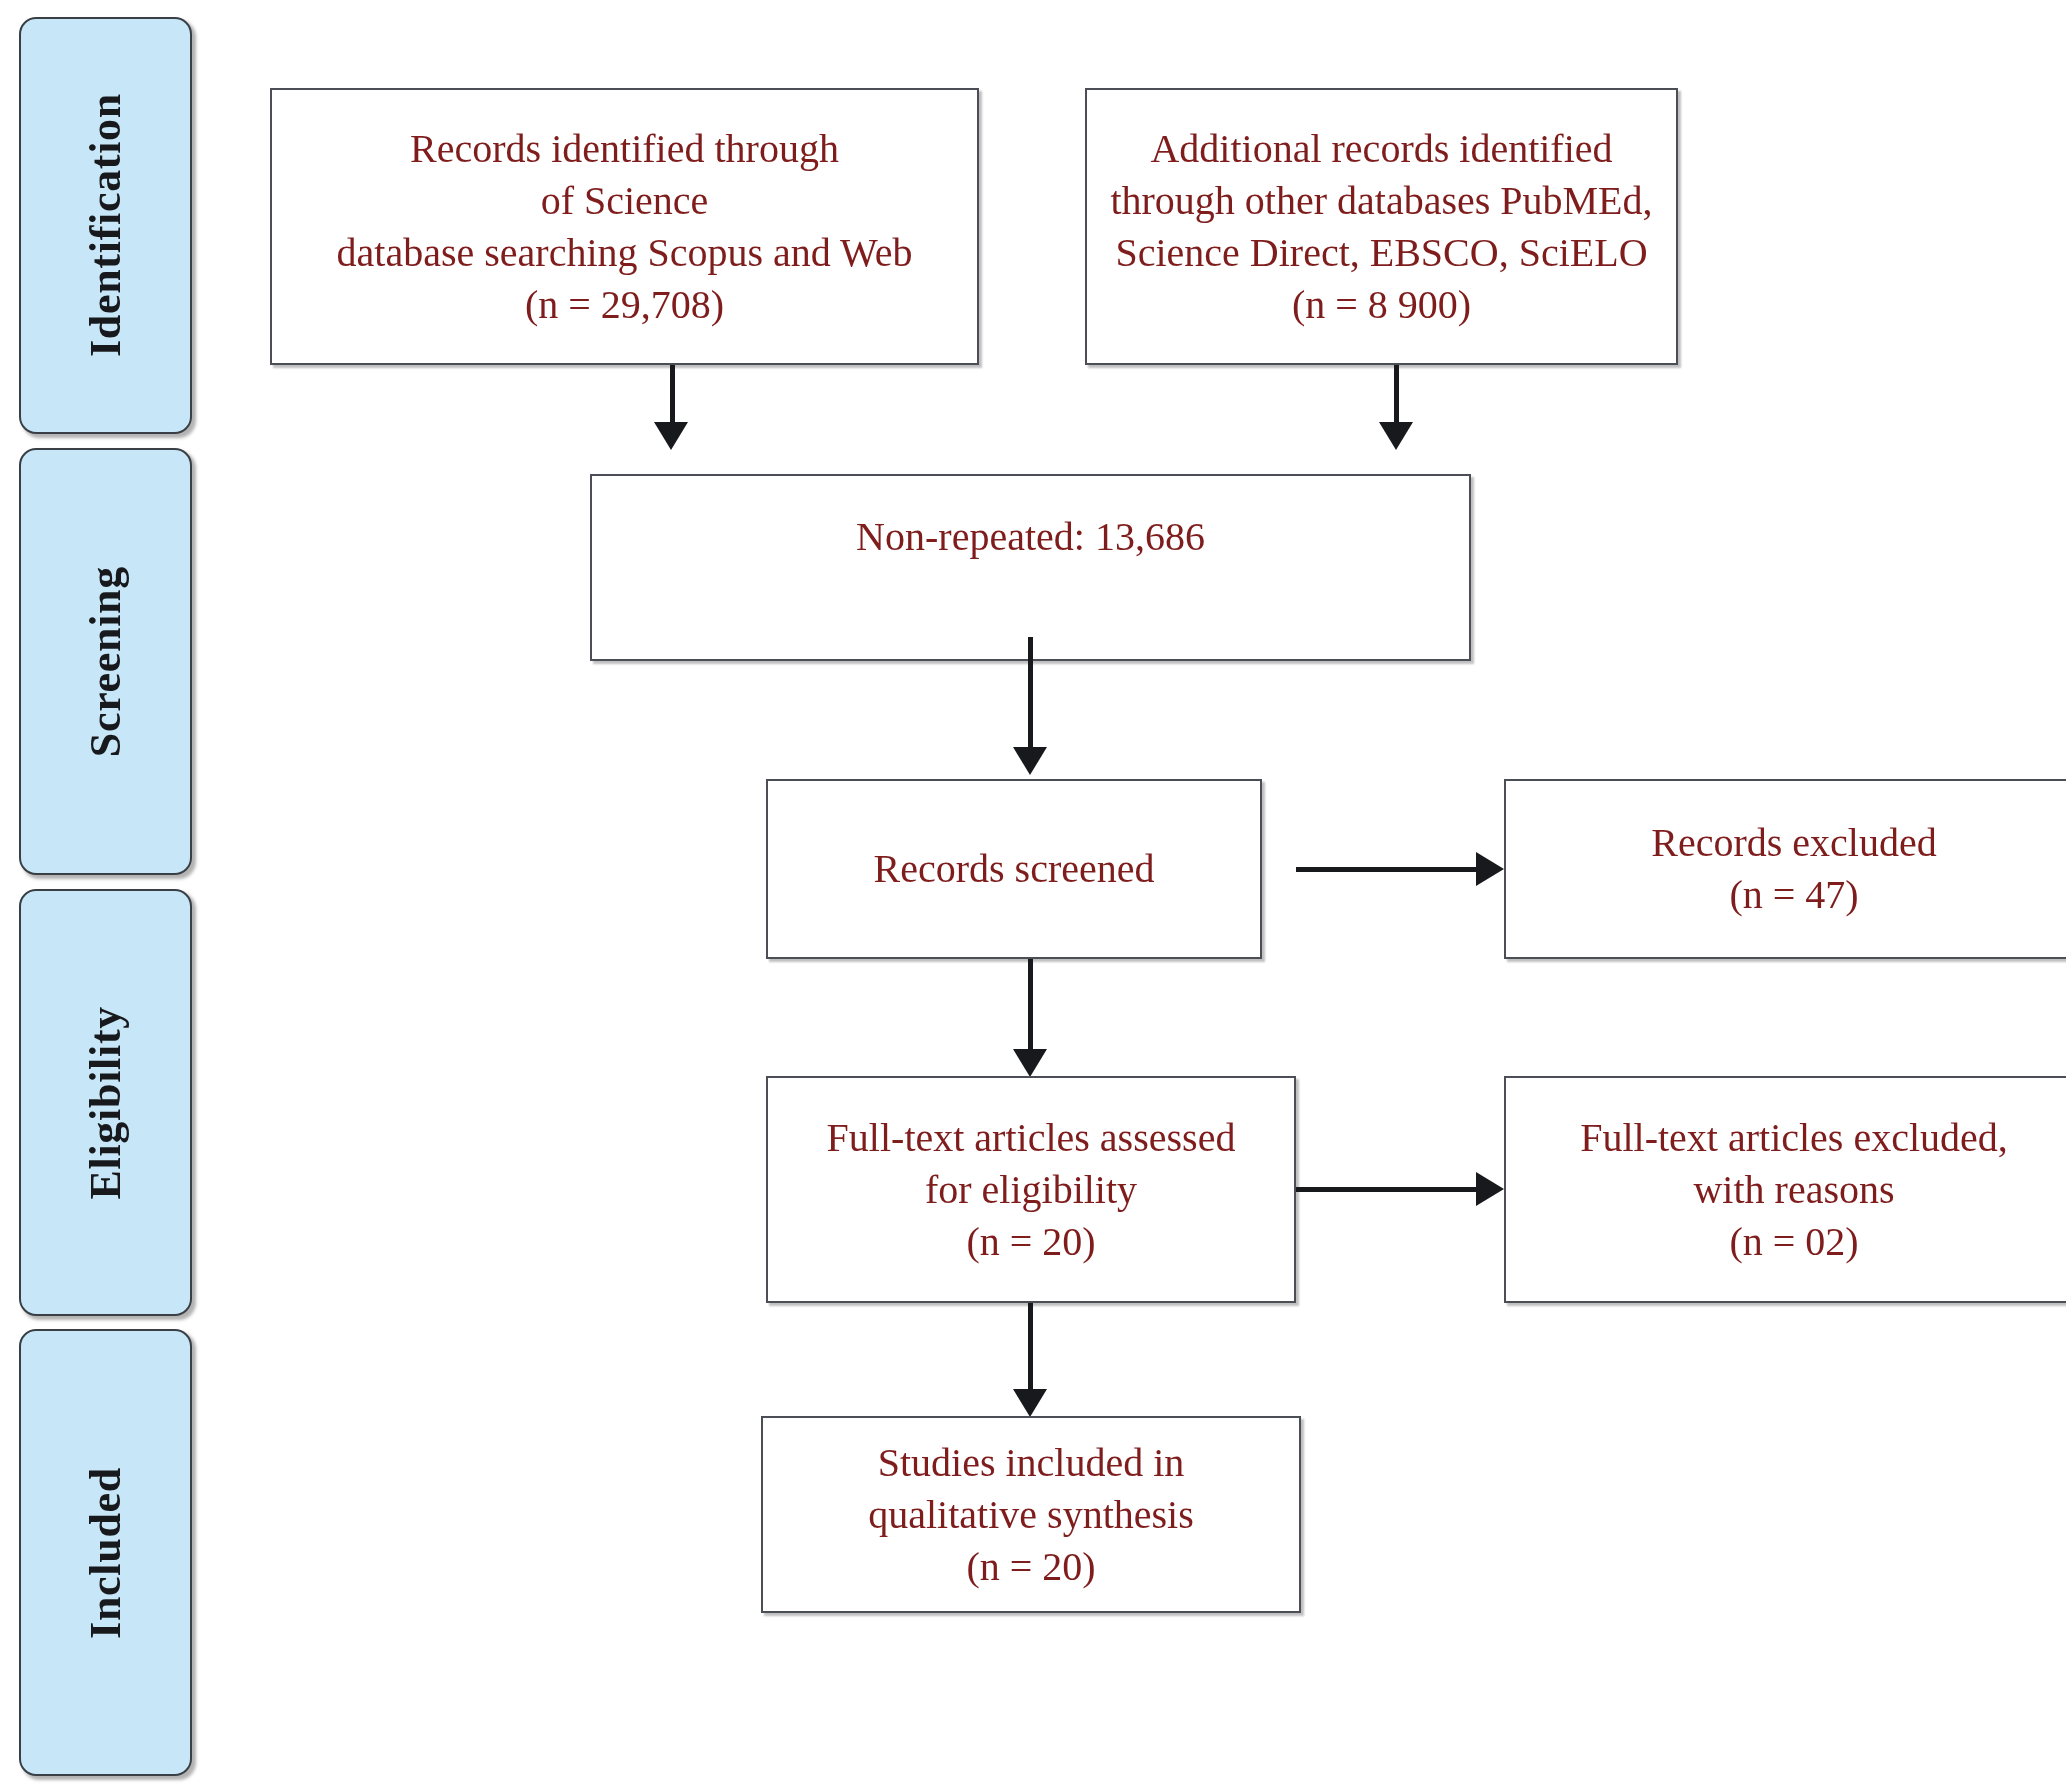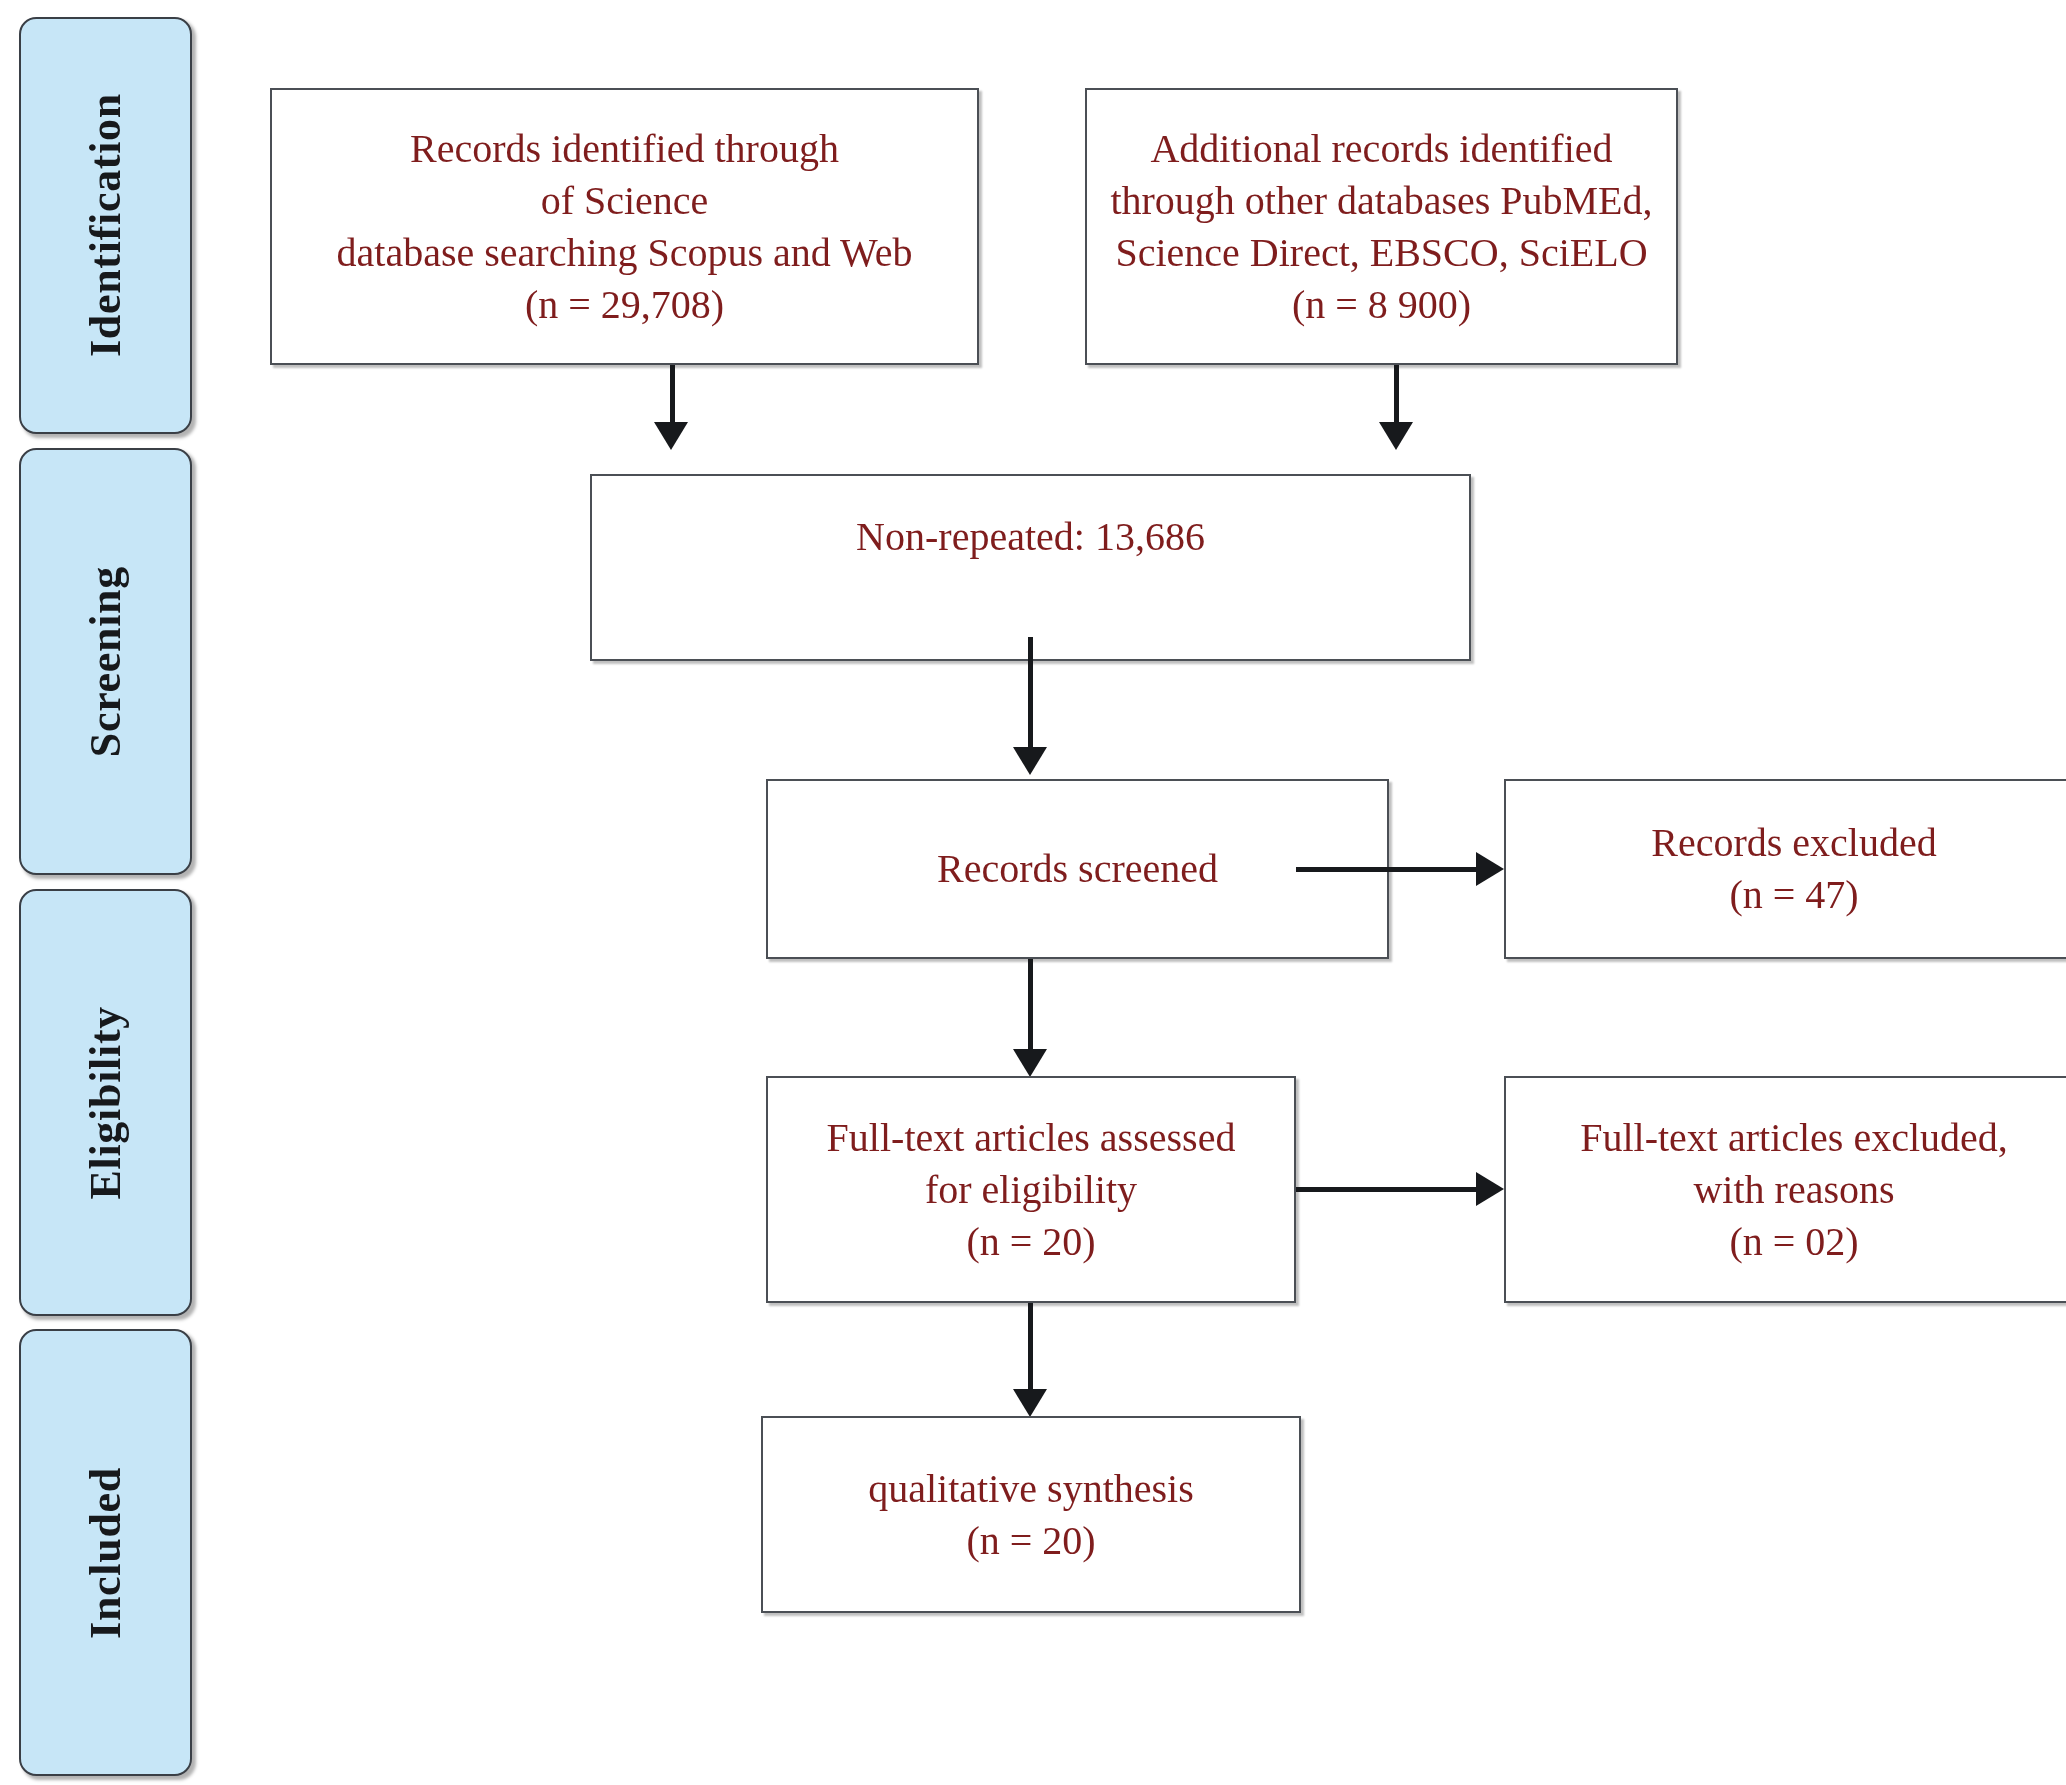--- a/index.html
+++ b/index.html
@@ -133,21 +133,21 @@
   <div class="v-line" style="left:1394px; top:365px; width:4.7px; height:61px;"></div>
   <div class="arrow-down" style="left:1379px; top:422px;"></div>
 
   <div class="flow-box top-aligned" style="left:590px; top:450px; width:881px; height:187px;margin-top:24px;">
     <span class="ln">Non-repeated: 13,686</span>
   </div>
 
   <div class="v-line" style="left:1028px; top:637px; width:4.7px; height:113px;"></div>
   <div class="arrow-down" style="left:1013px; top:747px;"></div>
 
-  <div class="flow-box" style="left:766px; top:779px; width:623px; height:180px;">
+  <div class="flow-box" style="left:766px; top:779px; width:496px; height:180px;">
     <span class="ln">Records screened</span>
   </div>
 
   <div class="flow-box" style="left:1504px; top:779px; width:580px; height:180px;">
     <span class="ln">Records excluded</span>
     <span class="ln">(n = 47)</span>
   </div>
 
   <div class="h-line" style="left:1296px; top:867px; width:184px; height:4.7px;"></div>
   <div class="arrow-right" style="left:1476px; top:852px;"></div>
@@ -167,18 +167,19 @@
     <span class="ln">(n = 02)</span>
   </div>
 
   <div class="h-line" style="left:1296px; top:1187px; width:184px; height:4.7px;"></div>
   <div class="arrow-right" style="left:1476px; top:1172px;"></div>
 
   <div class="v-line" style="left:1028px; top:1303px; width:4.7px; height:90px;"></div>
   <div class="arrow-down" style="left:1013px; top:1389px;"></div>
 
   <div class="flow-box" style="left:761px; top:1416px; width:540px; height:197px;">
+    <span class="ln">Studies included in</span>
     <span class="ln">qualitative synthesis</span>
     <span class="ln">(n = 20)</span>
   </div>
 
 </div>
 
 
 </body></html>

